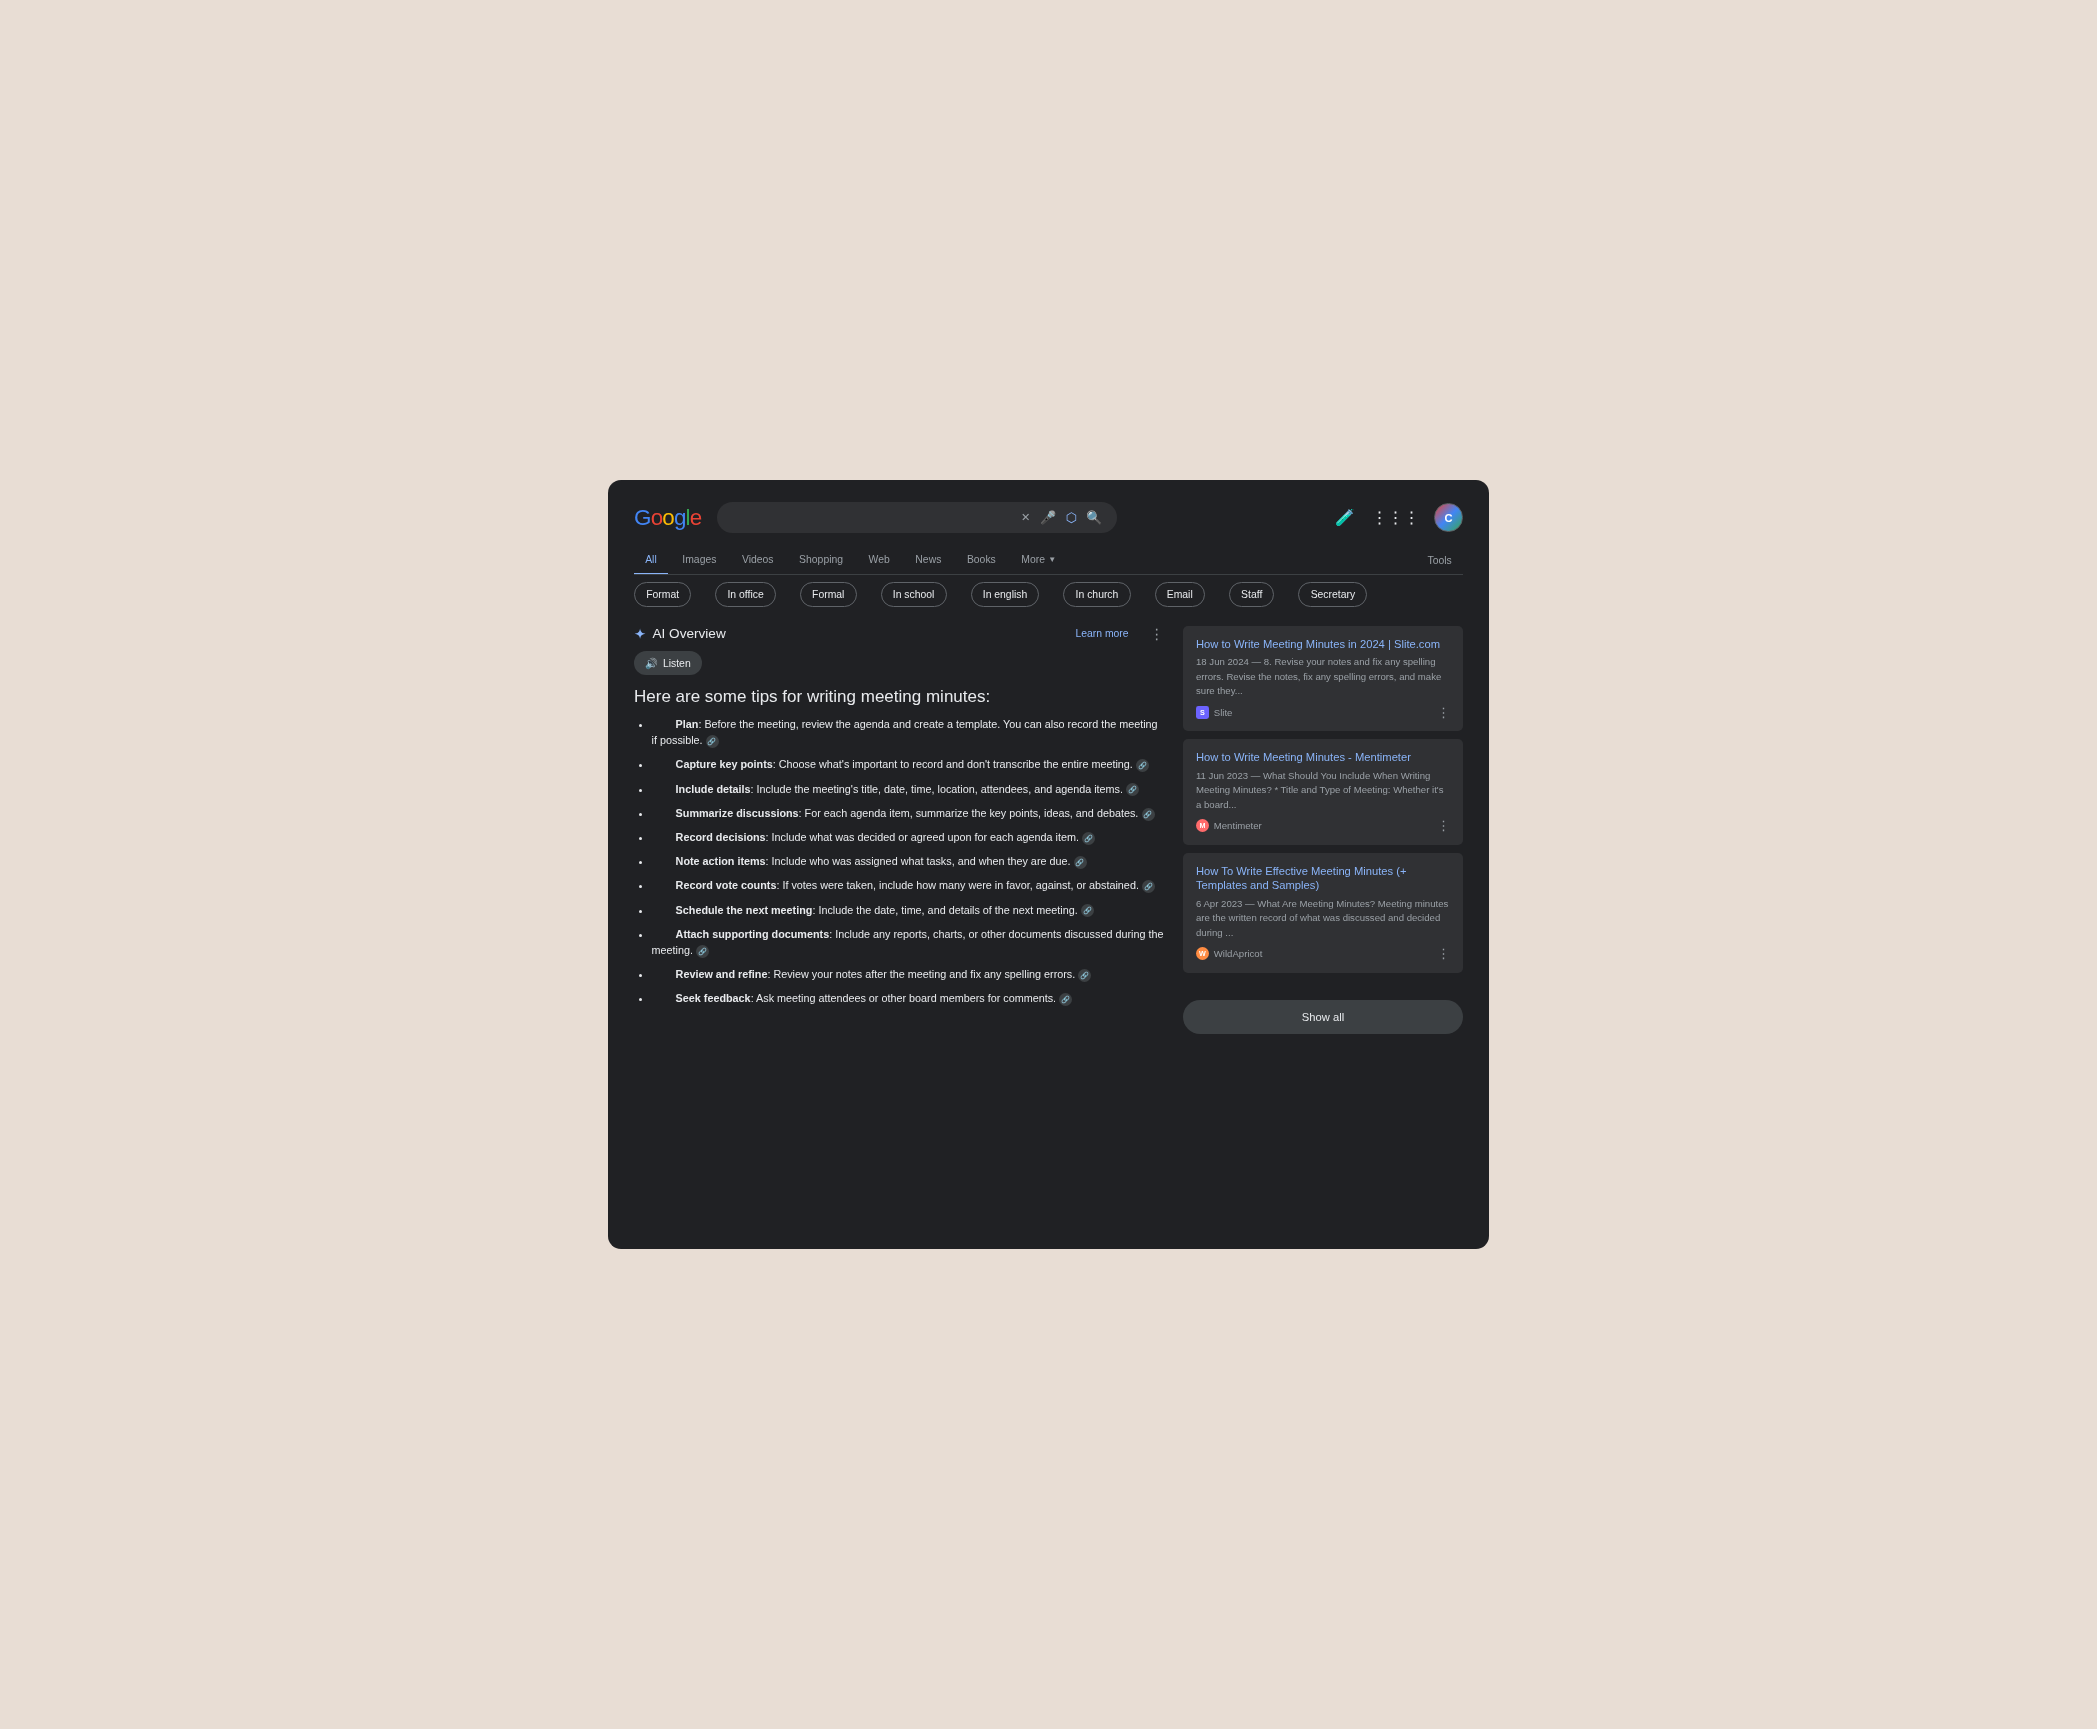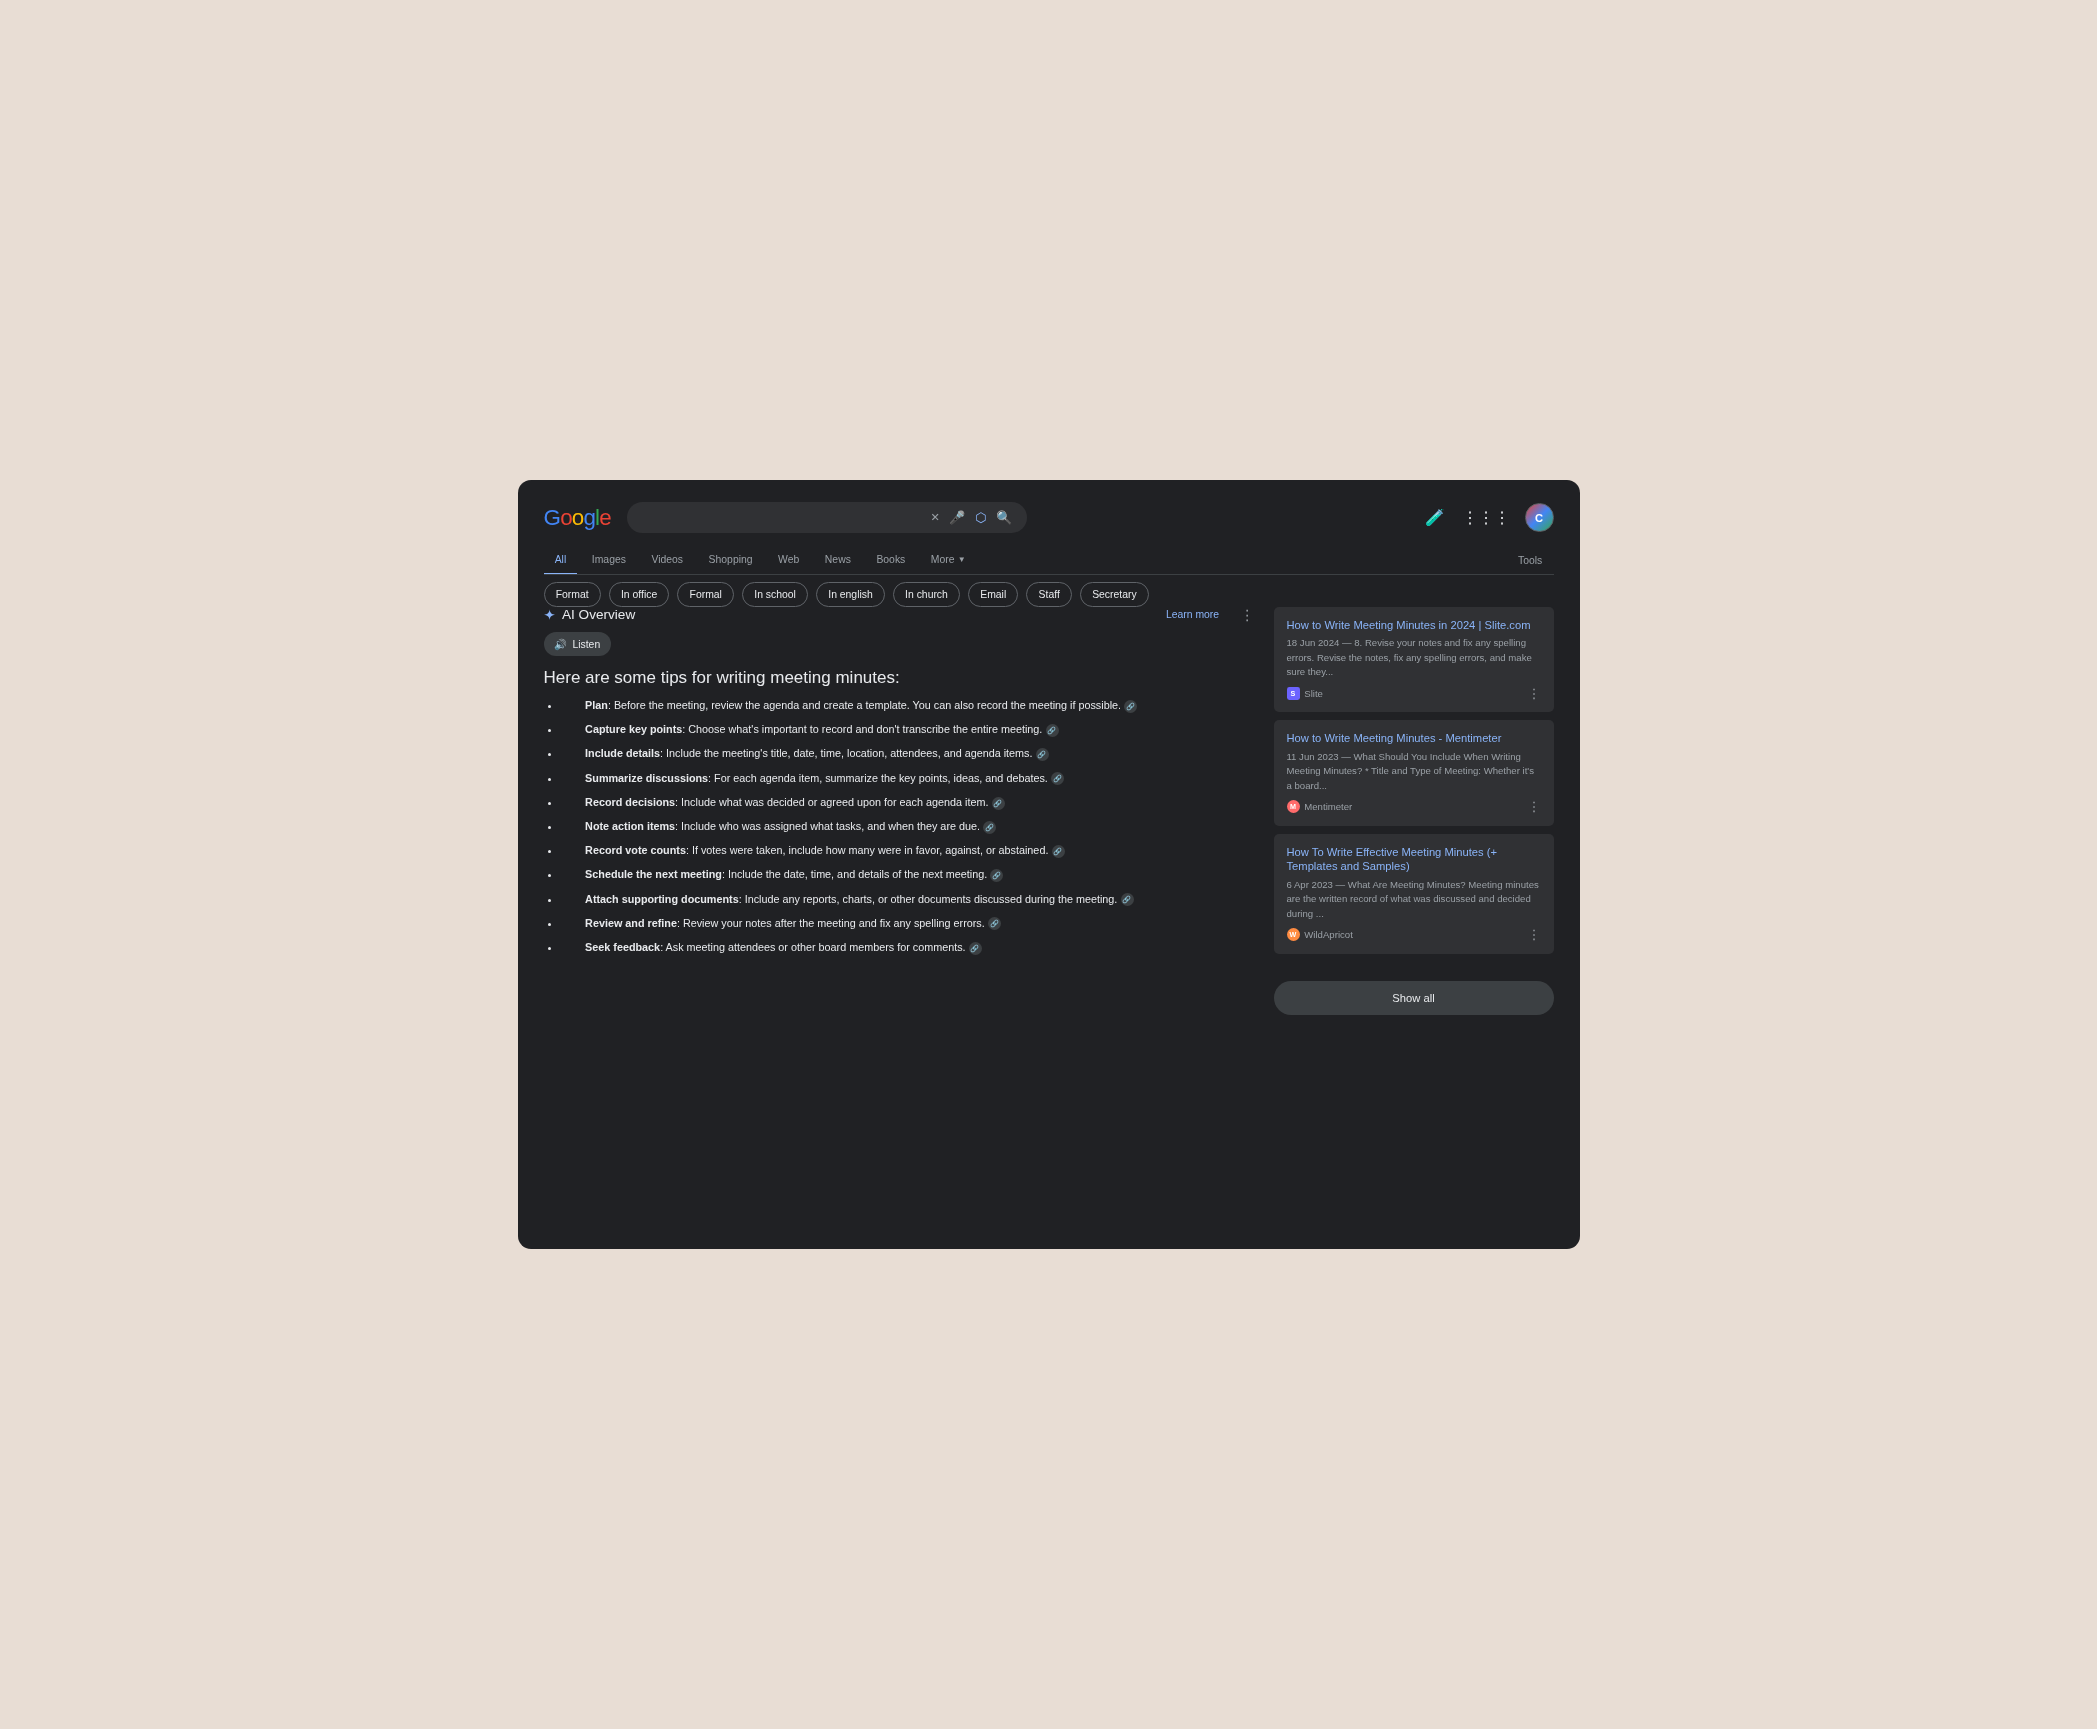--- a/index.html
+++ b/index.html
@@ -7,21 +7,21 @@
       background: #e8ddd4;
       display: flex;
       align-items: center;
       justify-content: center;
       min-height: 100vh;
       font-family: Arial, sans-serif;
     }
     .browser-window {
       background: #202124;
       border-radius: 13px;
-      width: 1062px;
+      width: 881px;
       min-height: 769px;
       padding: 22.4px 26px 29px 26px;
       position: relative;
     }
     
     .header {
       display: flex;
       align-items: center;
       gap: 16px;
       margin-bottom: 13px;
@@ -115,21 +115,22 @@
       margin-left: auto;
       padding: 8px 11.2px;
       font-size: 10.4px;
       color: #9aa0a6;
       cursor: pointer;
     }
     
     .filter-chips {
       display: flex;
       flex-wrap: wrap;
-      gap: 8px;
+      gap: 24px;
+      margin-bottom: 19px;
     }
     .chip {
       padding: 5.6px 11.2px;
       border-radius: 16px;
       border: 0.8px solid #5f6368;
       color: #e8eaed;
       font-size: 10.4px;
       cursor: pointer;
       background: transparent;
       white-space: nowrap;

